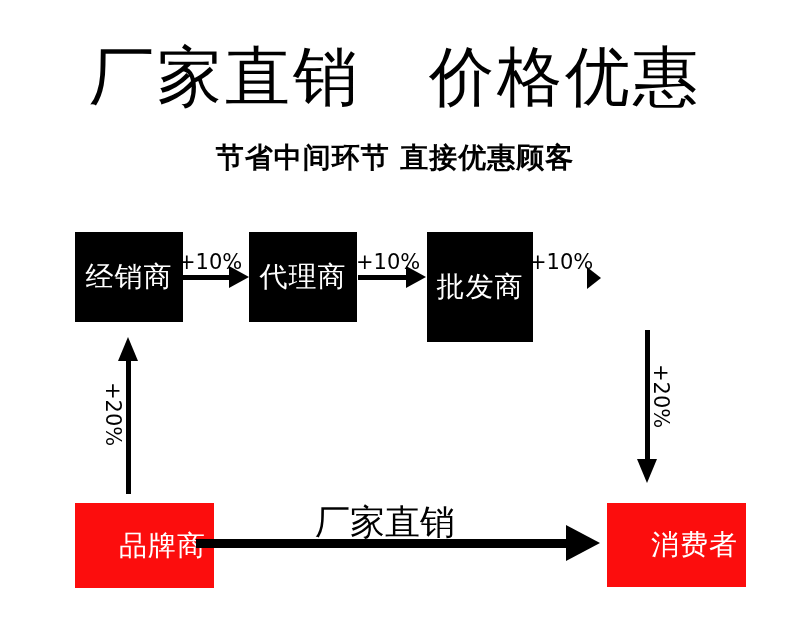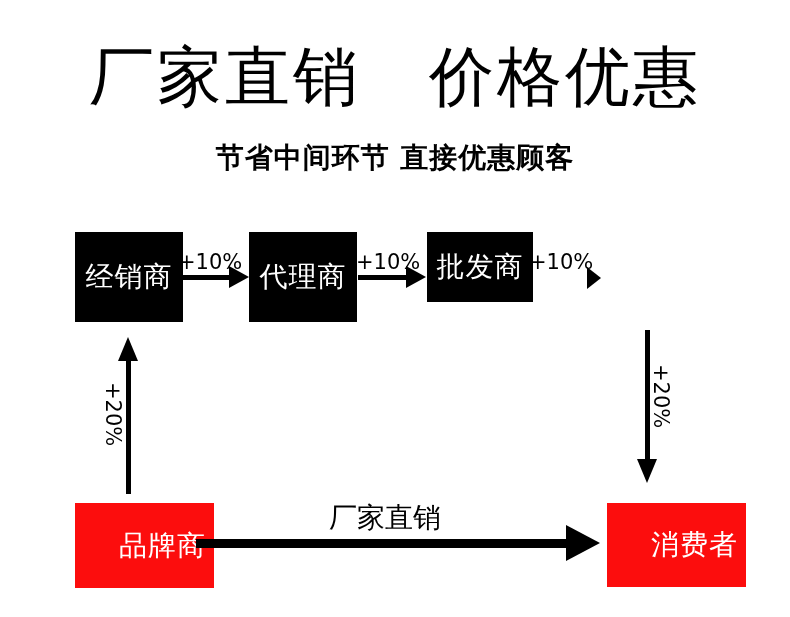--- a/index.html
+++ b/index.html
@@ -55,34 +55,34 @@
     white-space: nowrap;
   }
   .big-shaft { position: absolute; left: 196px; top: 539px; width: 372px; height: 9px; background: #000; }
   .big-head {
     position: absolute; left: 566px; top: 525px; width: 0; height: 0;
     border-top: 18px solid transparent; border-bottom: 18px solid transparent;
     border-left: 34px solid #000;
   }
   .direct-label {
     position: absolute; left: 285px; top: 499px; width: 200px;
-    text-align: center; font-size: 28px; white-space: nowrap;
+    text-align: center; font-size: 35px; white-space: nowrap;
   }
 </style>
 </head>
 <body>
 
 <div class="canvas">
 
   <div class="title">厂家直销　价格优惠</div>
   <div class="subtitle">节省中间环节 直接优惠顾客</div>
 
   <div class="node black" style="left:75px; top:232px; width:108px; height:90px;">经销商</div>
   <div class="node black" style="left:249px; top:232px; width:108px; height:90px;text-align:center;">代理商</div>
-  <div class="node black" style="left:427px; top:232px; width:106px; height:70px;font-family:Liberation Mono, monospace;">批发商</div>
+  <div class="node black" style="left:427px; top:232px; width:106px; height:110px;font-family:Liberation Mono, monospace;">批发商</div>
 
   <div class="markup-h" style="left:178px; top:250px; width:62px;">+10%</div>
   <div class="markup-h" style="left:356px; top:250px; width:62px;">+10%</div>
   <div class="markup-h" style="left:529px; top:250px; width:60px;">+10%</div>
 
   <div>
     <div class="shaft-h" style="left:182px; top:275px; width:48px;"></div>
     <div class="head-right" style="left:229px; top:266px;"></div>
   </div>
   <div>

